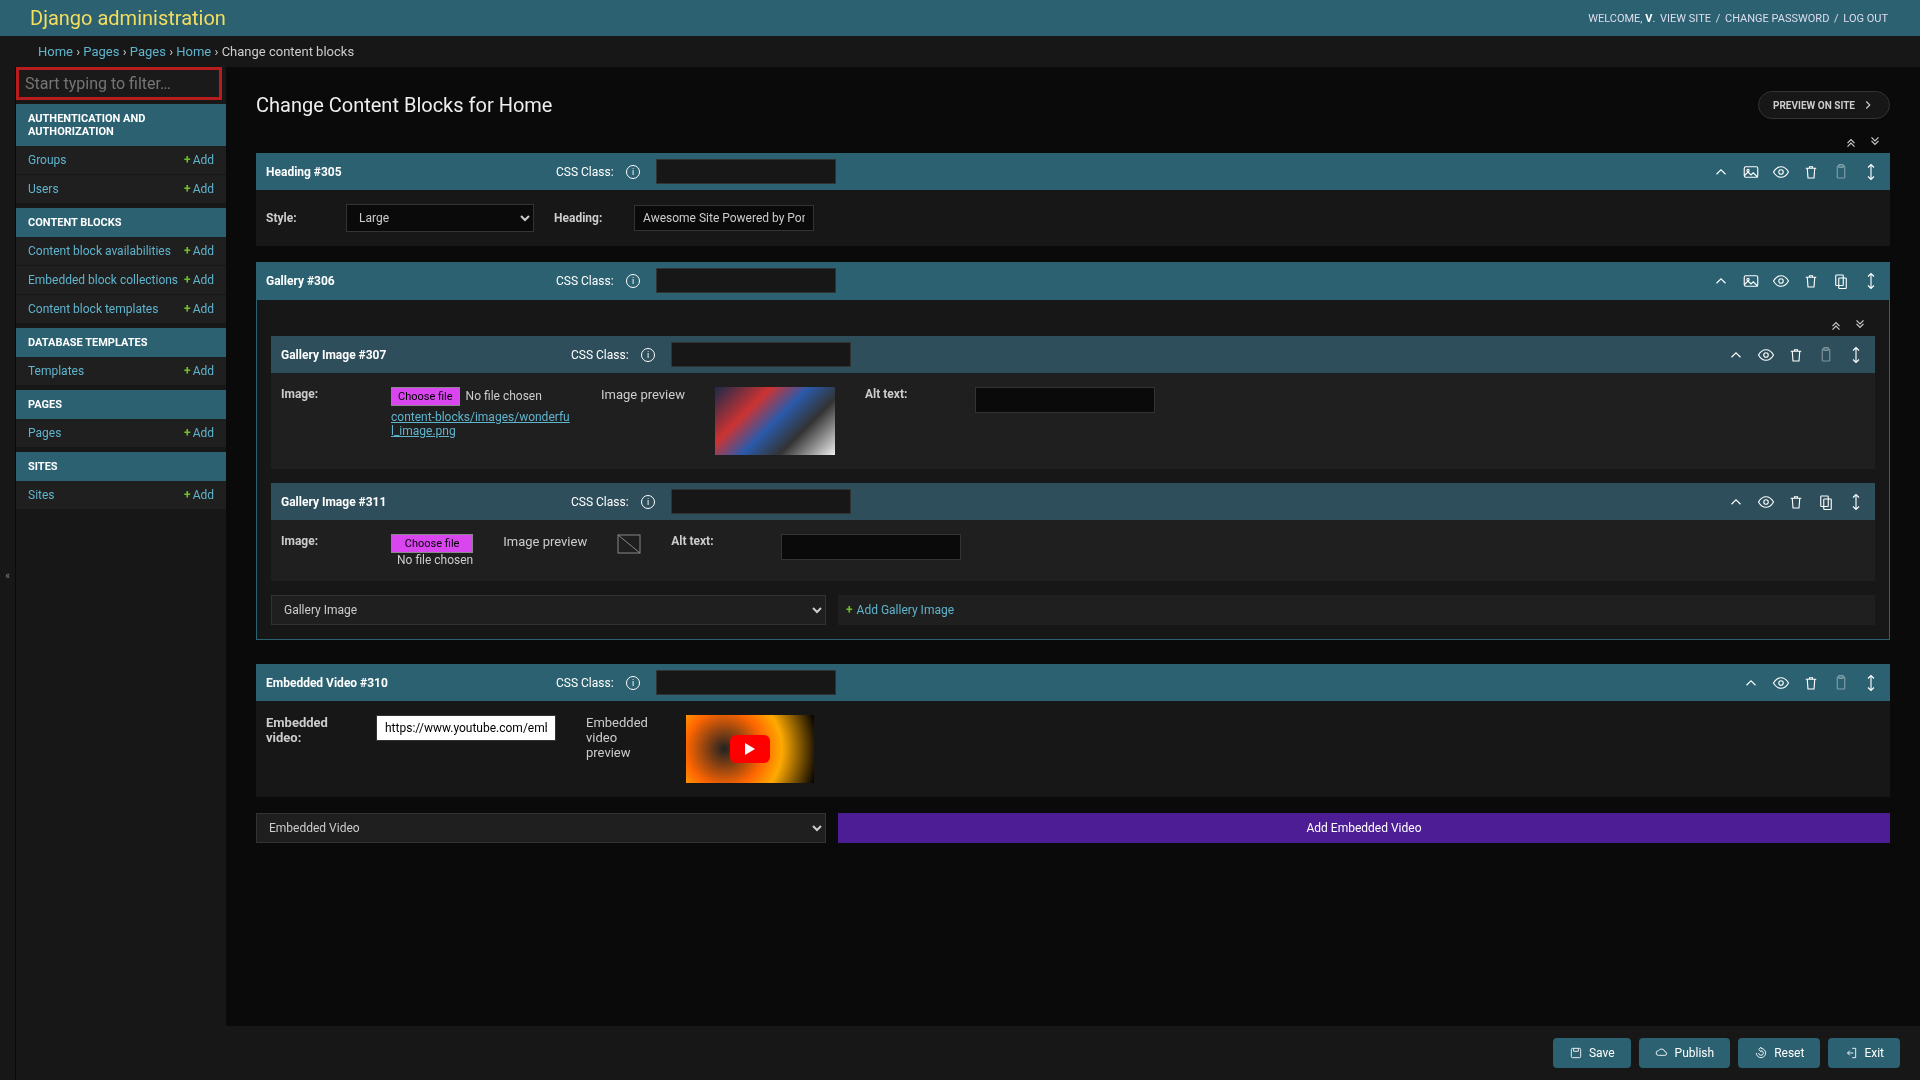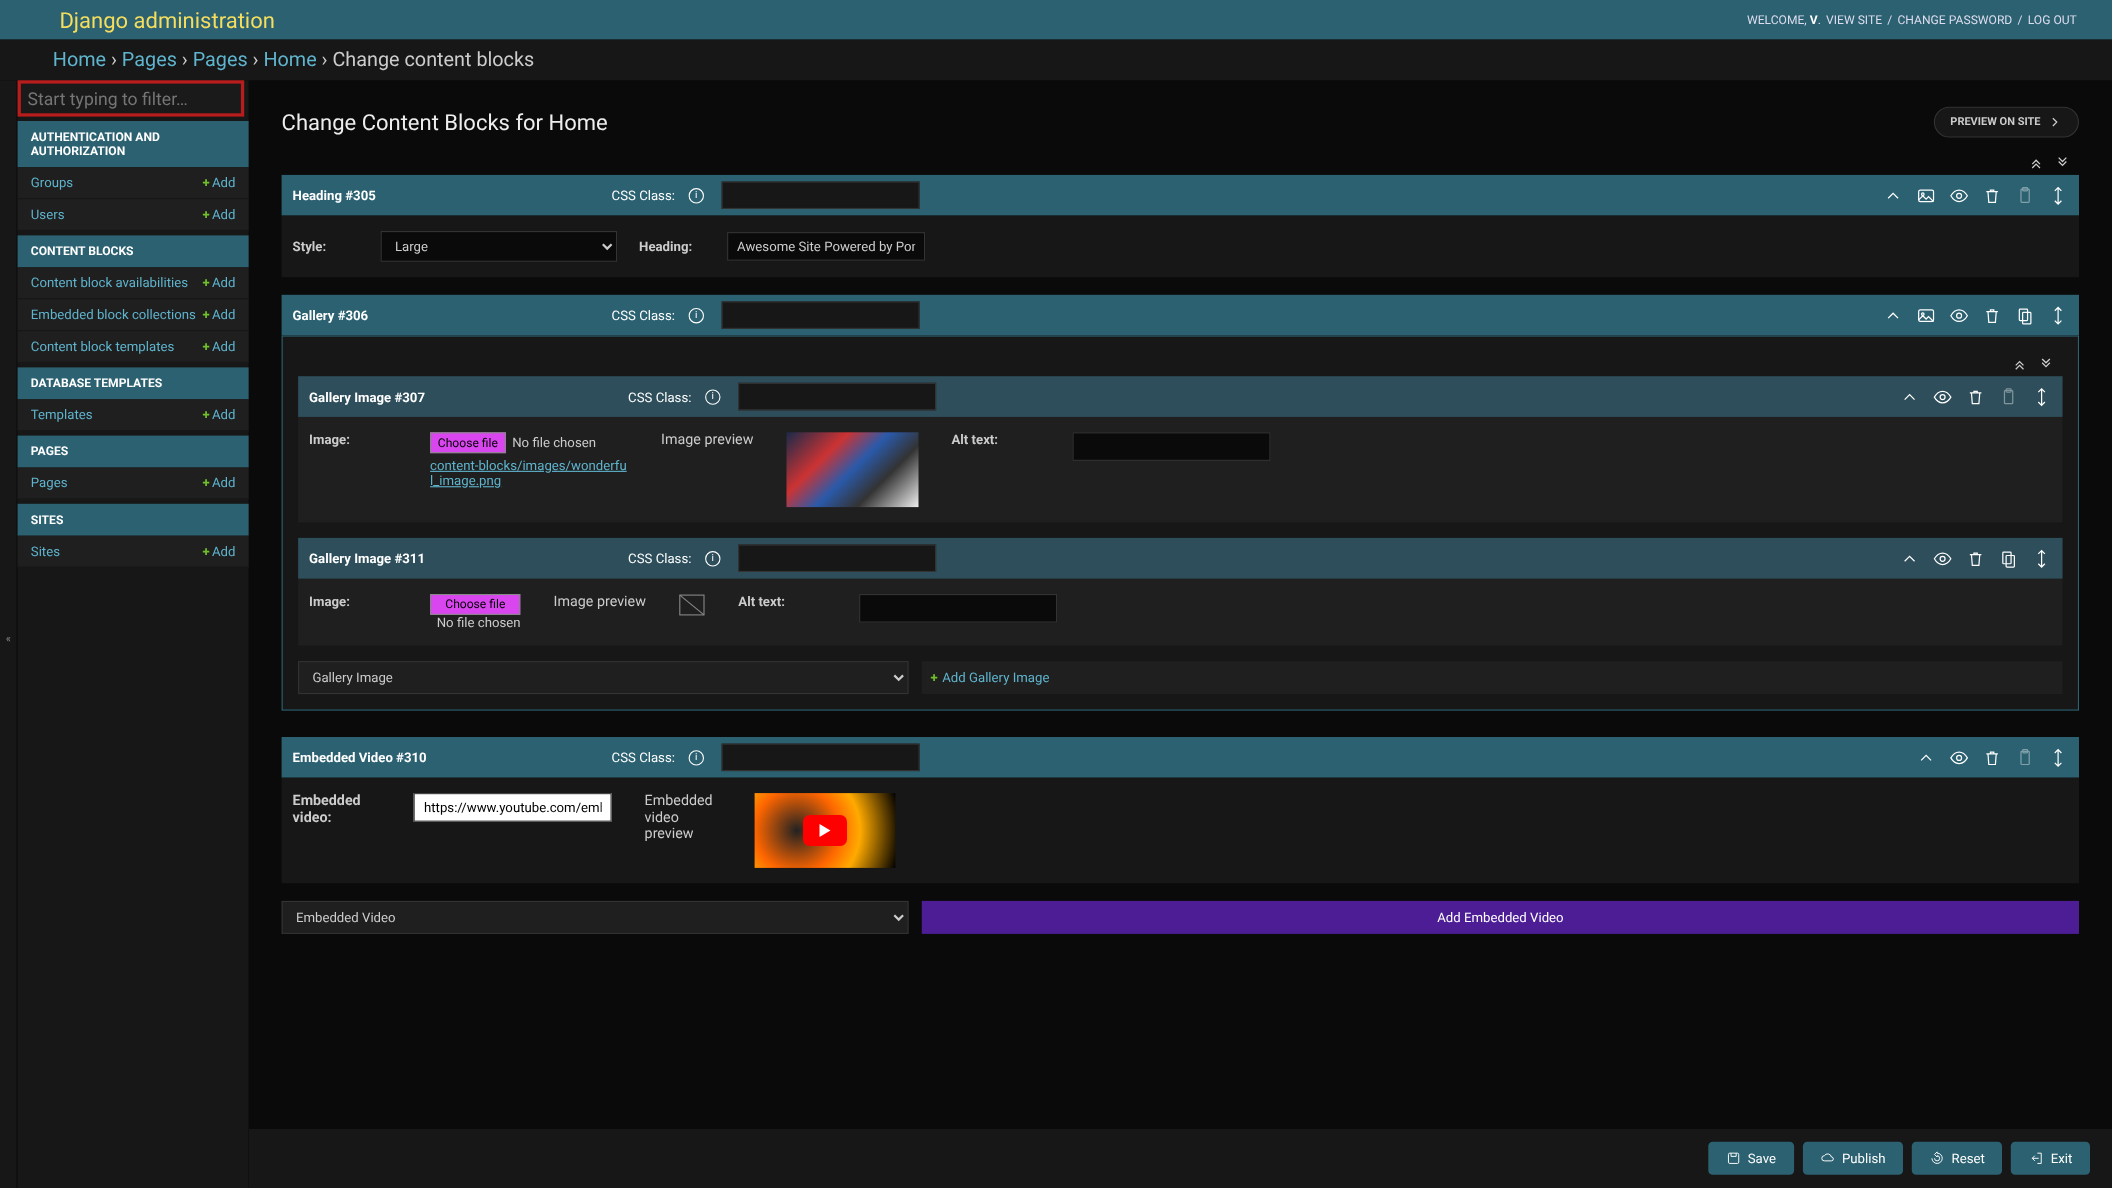--- a/index.html
+++ b/index.html
@@ -1,22 +1,22 @@
 <!DOCTYPE html>
 <html><head>
 <meta charset="utf-8">
 <style>
 * { margin:0; padding:0; box-sizing:border-box; font-family:-apple-system,BlinkMacSystemFont,"Segoe UI",Roboto,sans-serif; }
 body { background:#0a0a0a; color:#ccc; font-size:13px; }
 .header { background:#2b6171; height:36px; display:flex; align-items:center; padding:0 30px; justify-content:space-between; }
-.header-title { color:#f5dd5d; font-size:20px; font-weight:400;margin-left:24px; }
+.header-title { color:#f5dd5d; font-size:20px; font-weight:400; }
 .header-user { font-size:11px; color:#dde; }
 .header-user b { color:#fff; }
 .header-user a { color:#dde; text-decoration:none; margin:0 2px; }
-.breadcrumb { background:#171717; padding:8px 48px; font-size:18px; color:#ccc; }
+.breadcrumb { background:#171717; padding:8px 38px; font-size:13px; color:#ccc; }
 .breadcrumb a { color:#5fb4ce; text-decoration:none; }
 .main { display:flex; }
 .collapse-handle { width:16px; background:#171717; display:flex; align-items:center; justify-content:center; color:#888; font-size:10px; border-right:1px solid #0a0a0a; cursor:pointer; }
 .sidebar { width:210px; background:#171717; min-height:calc(100vh - 63px); }
 .sb-filter { width:calc(100% - 4px); background:#1a1a1a; border:3px solid #b91c1c; color:#999; padding:4px 6px; margin:0; font-size:16px; }
 .sb-section-h { background:#2b6171; color:#fff; font-size:11px; font-weight:bold; padding:8px 12px; margin-top:4px; }
 .sb-item { display:flex; justify-content:space-between; align-items:center; padding:7px 12px; background:#1f1f1f; border-bottom:1px solid #171717; }
 .sb-item a:first-child { color:#5fb4ce; text-decoration:none; font-size:12px; }
 .sb-add { color:#5fb4ce; font-size:12px; text-decoration:none; }
 .sb-add .plus { color:#70bf2b; font-weight:bold; margin-right:2px; }
@@ -33,21 +33,21 @@
 .css-label { color:#fff; font-size:12px; width:60px; }
 .info-icon { width:14px; height:14px; border:1px solid #fff; border-radius:50%; display:inline-flex; align-items:center; justify-content:center; font-size:9px; color:#fff; margin-right:6px; }
 .block-h input[type=text] { background:#171717; border:1px solid #333; color:#ccc; padding:4px 6px; width:180px; }
 .block-h-icons { margin-left:auto; display:flex; gap:12px; align-items:center; }
 .h-icon { width:18px; height:18px; stroke:#fff; stroke-width:1.5; fill:none; cursor:pointer; }
 .block-body { background:#171717; padding:14px 10px; }
 .row { display:flex; align-items:center; gap:20px; flex-wrap:wrap; }
 .field-label { color:#ccc; font-size:12px; font-weight:bold; width:80px; }
 .field-label-sm { width:60px; }
 select, .txt { background:#0a0a0a; border:1px solid #333; color:#ccc; padding:5px 8px; font-size:12px; }
-select { width:215px; }
+select { width:188px; }
 .txt { width:180px; }
 .file-btn { background:#d946ef; color:#000; border:1px solid #888; padding:2px 6px; font-size:11px; cursor:pointer; }
 .file-text { color:#ccc; font-size:12px; margin-left:6px; }
 .file-link { color:#5fb4ce; font-size:12px; display:block; margin-top:4px; max-width:180px; word-break:break-all; }
 .nested-container { background:#171717; border:1px solid #2b6171; padding:14px; margin-bottom:24px; }
 .nested-block { background:#1f1f1f; margin-bottom:14px; }
 .nested-body { padding:14px 10px; display:flex; gap:30px; align-items:flex-start; }
 .col { display:flex; flex-direction:column; }
 .img-preview { width:120px; height:68px; background:linear-gradient(135deg,#1a2a4a 0%,#cc3333 30%,#2a5aaa 50%,#333 70%,#eee 100%); }
 .no-img { width:24px; height:20px; }

